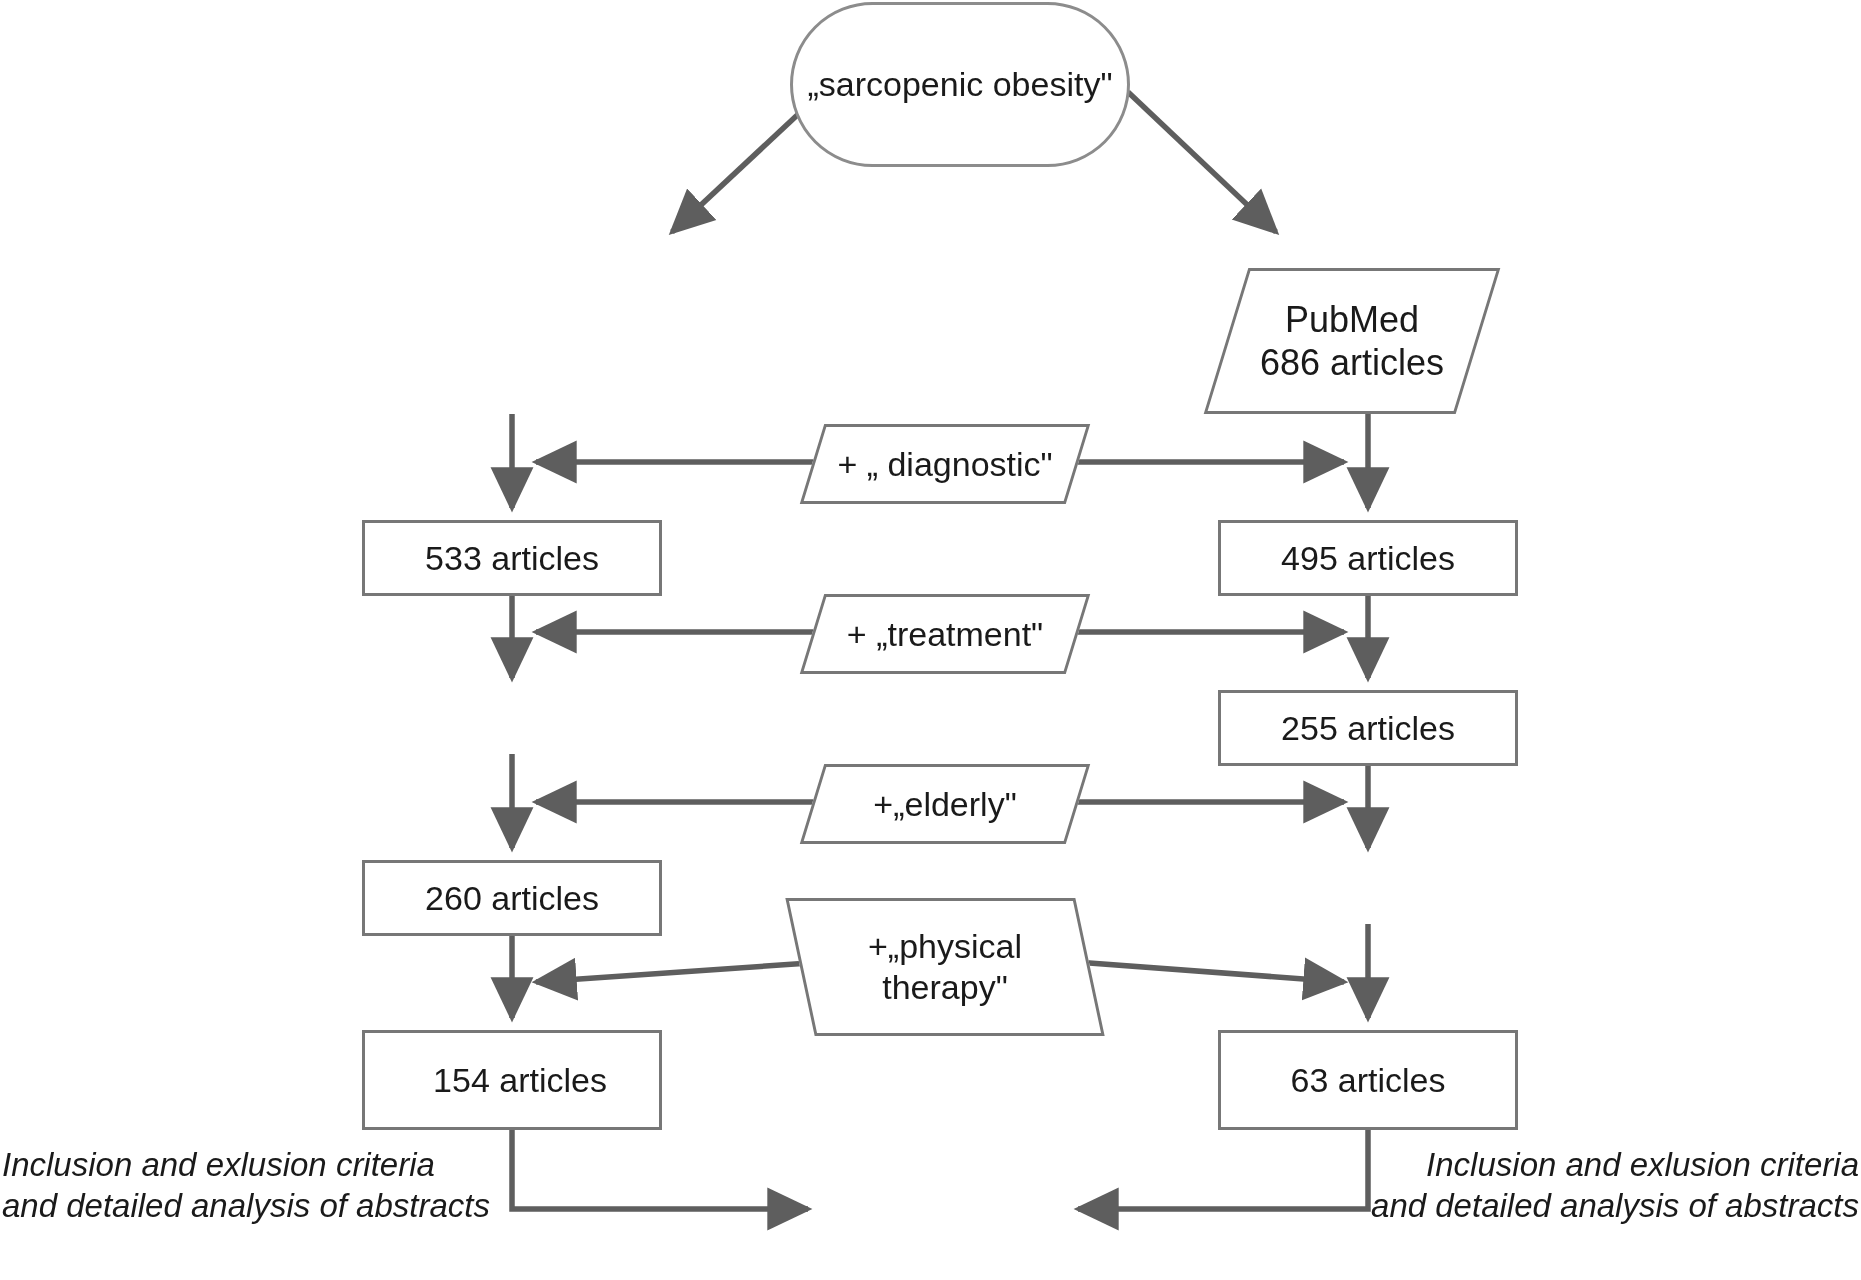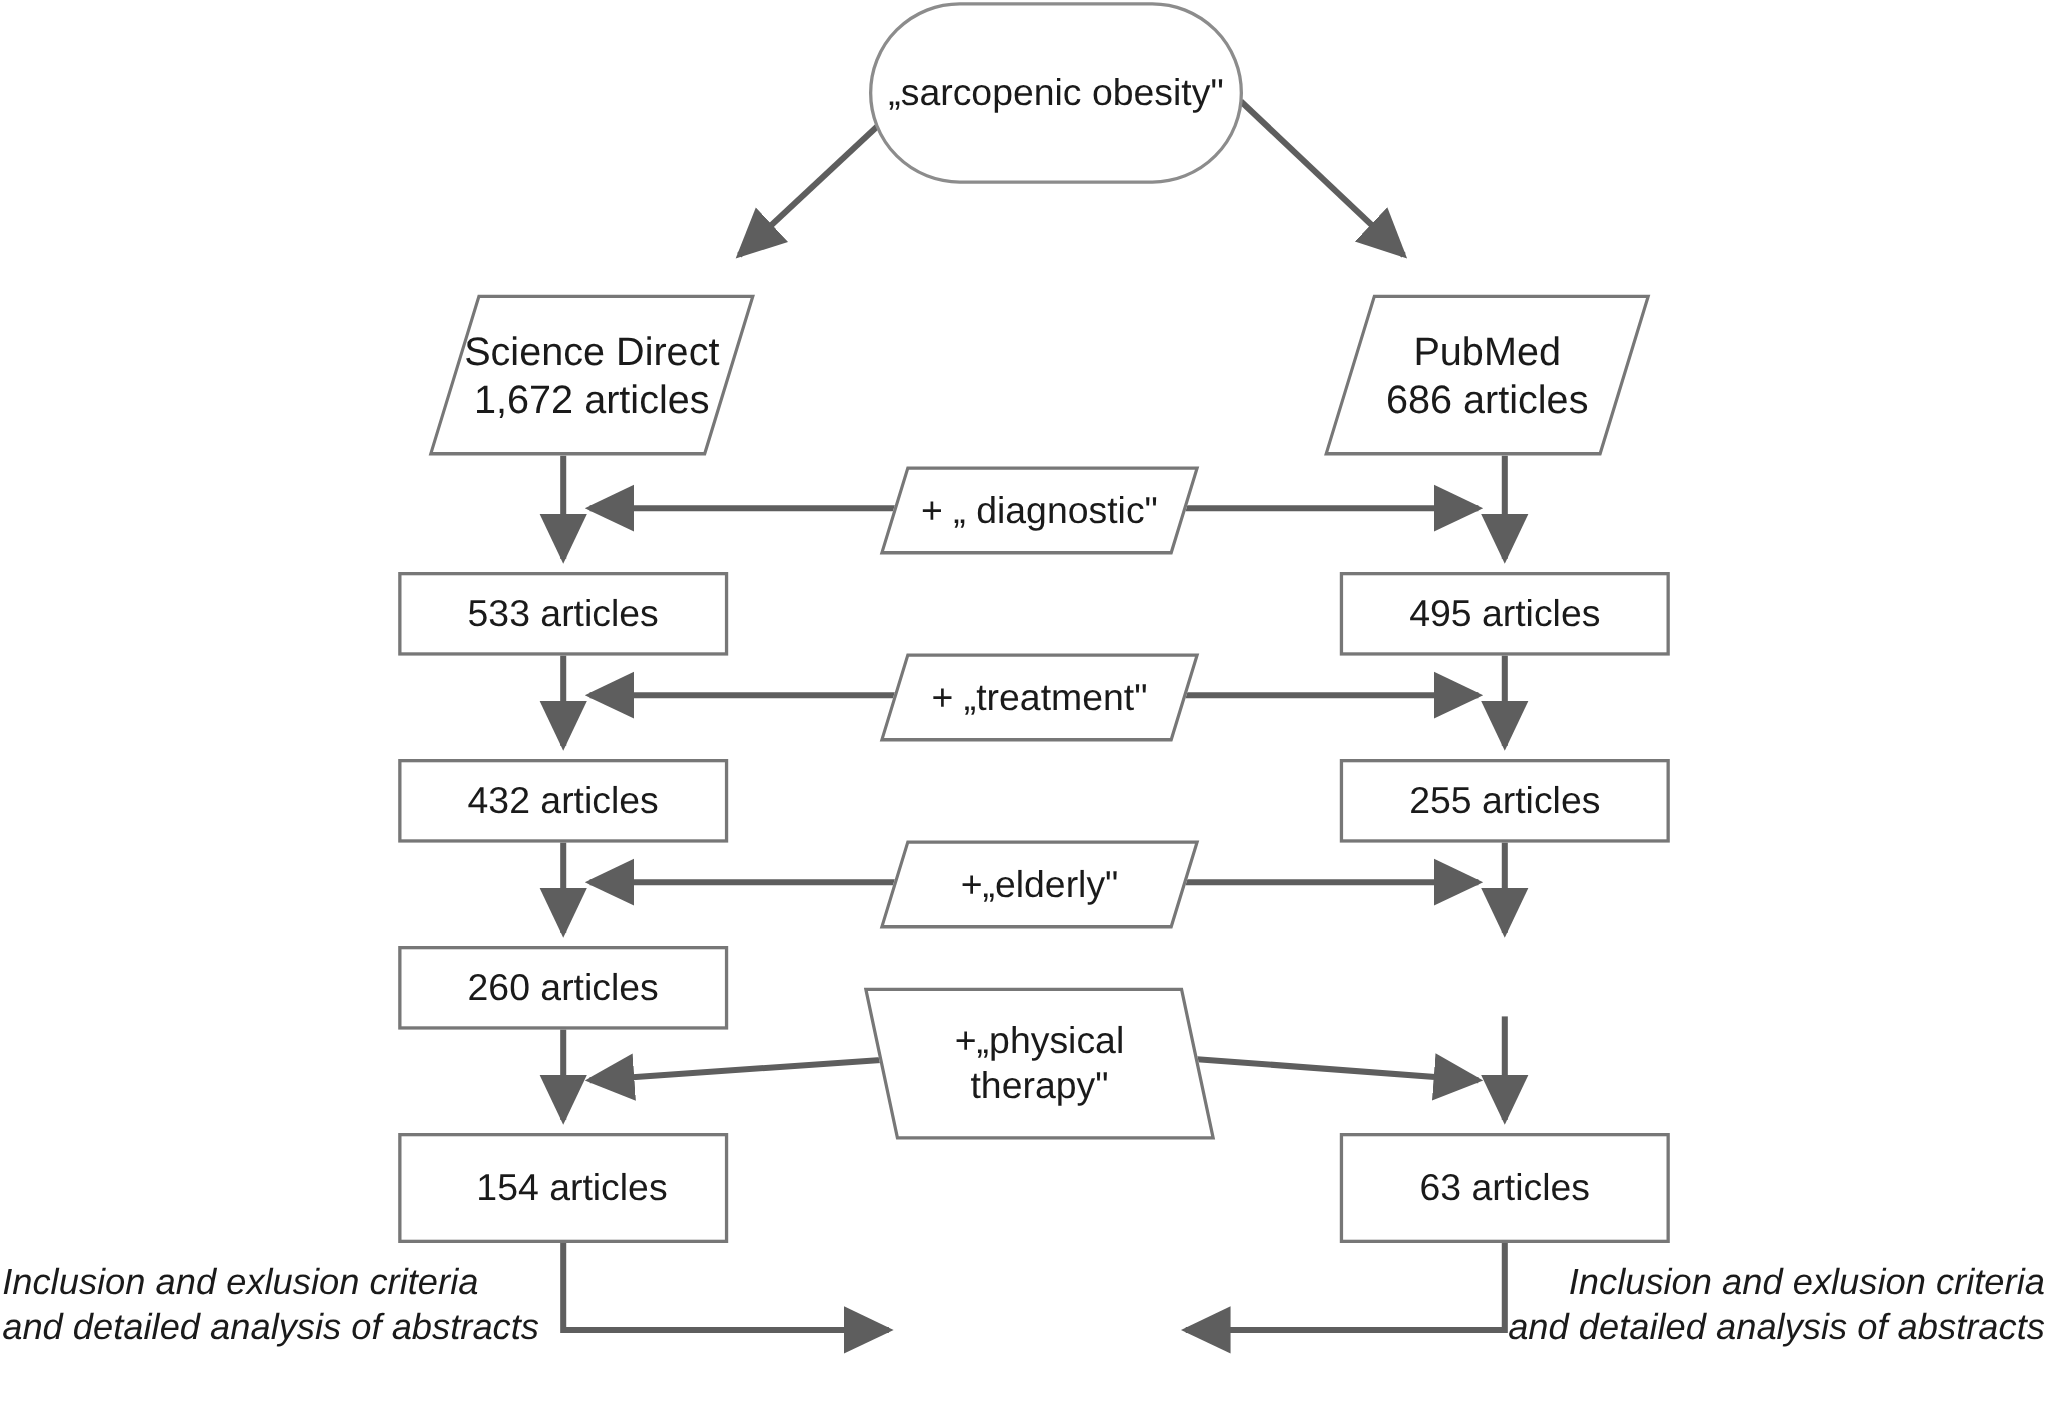--- a/index.html
+++ b/index.html
@@ -123,37 +123,29 @@
 
       <path d="M512,1118 L512,1209 L808,1209" marker-end="url(#ah)"></path>
       <path d="M1368,1118 L1368,1209 L1078,1209" marker-end="url(#ah)"></path>
     </g>
   </svg>
 
   <div class="node stadium" style="left:790px; top:2px; width:340px; height:165px;">
     <span>„sarcopenic obesity"</span>
   </div>
 
-  <div class="para-wrap para-right" style="left:412px; top:268px; width:252px; height:146px;">
-    <div class="para-skin"></div>
-    <div class="para-label source-label">Science Direct
-1,672 articles</div>
-  </div>
 
   <div class="para-wrap para-right" style="left:1226px; top:268px; width:252px; height:146px;">
     <div class="para-skin"></div>
     <div class="para-label source-label">PubMed
 686 articles</div>
   </div>
 
   <div class="node boxnode" style="left:362px; top:508px; width:300px; height:76px;">
     <span>533 articles</span>
-  </div>
-  <div class="node boxnode" style="left:362px; top:678px; width:300px; height:76px;">
-    <span>432 articles</span>
   </div>
   <div class="node boxnode" style="left:362px; top:848px; width:300px; height:76px;">
     <span>260 articles</span>
   </div>
   <div class="node boxnode" style="left:362px; top:1018px; width:300px; height:100px;padding-left:16px;">
     <span>154 articles</span>
   </div>
 
   <div class="node boxnode" style="left:1218px; top:508px; width:300px; height:76px;">
     <span>495 articles</span>

